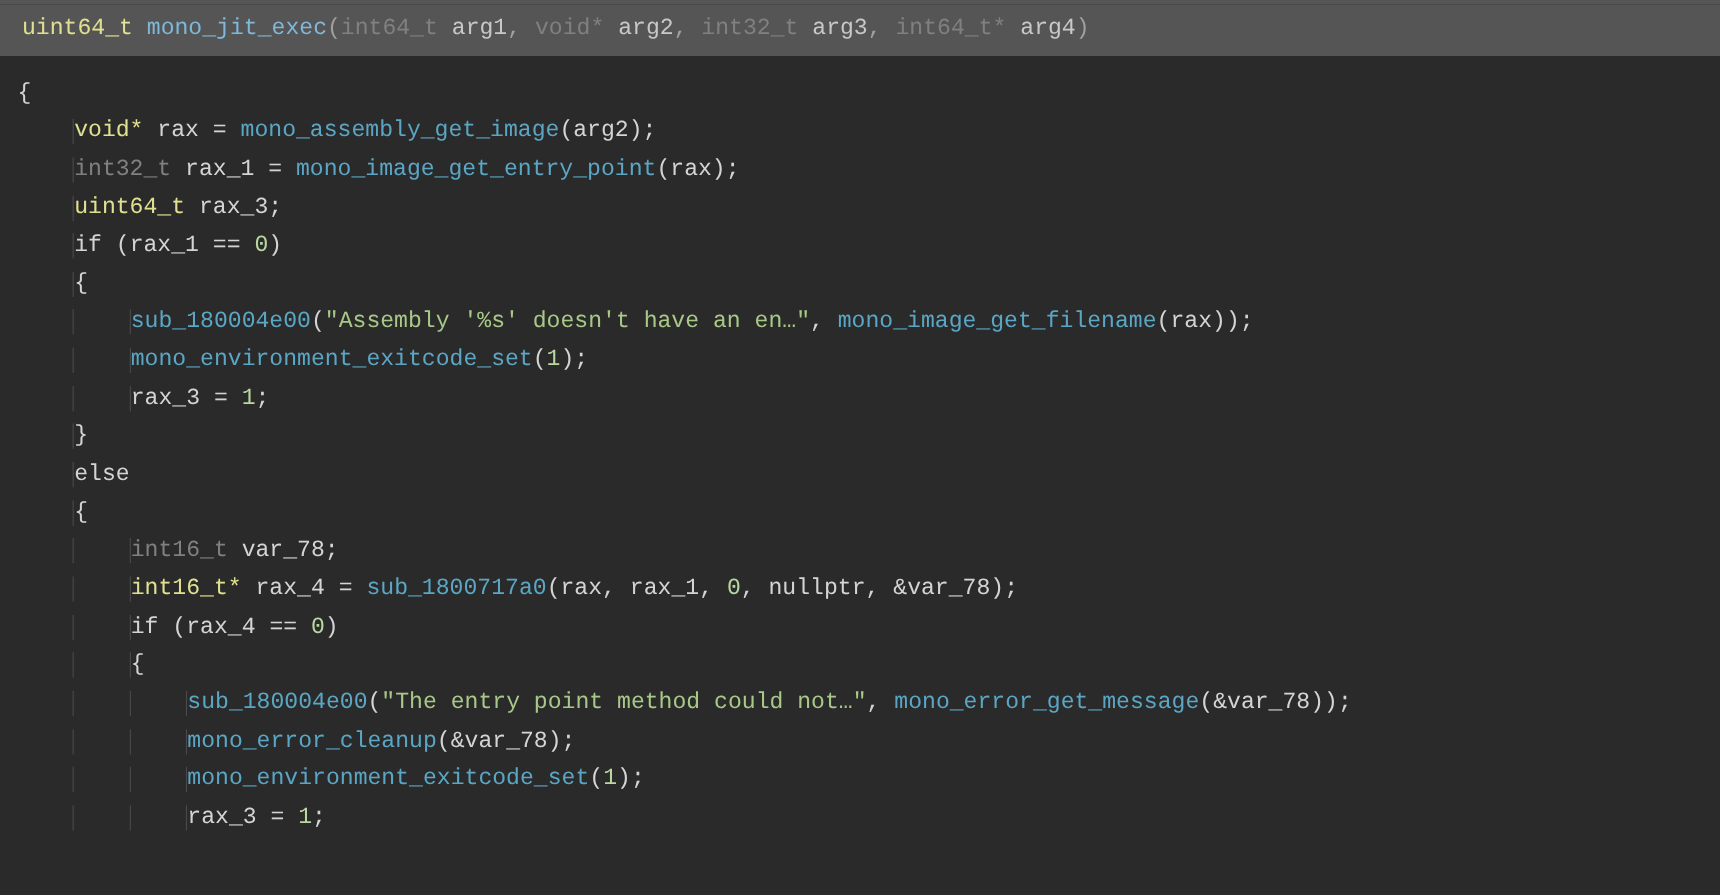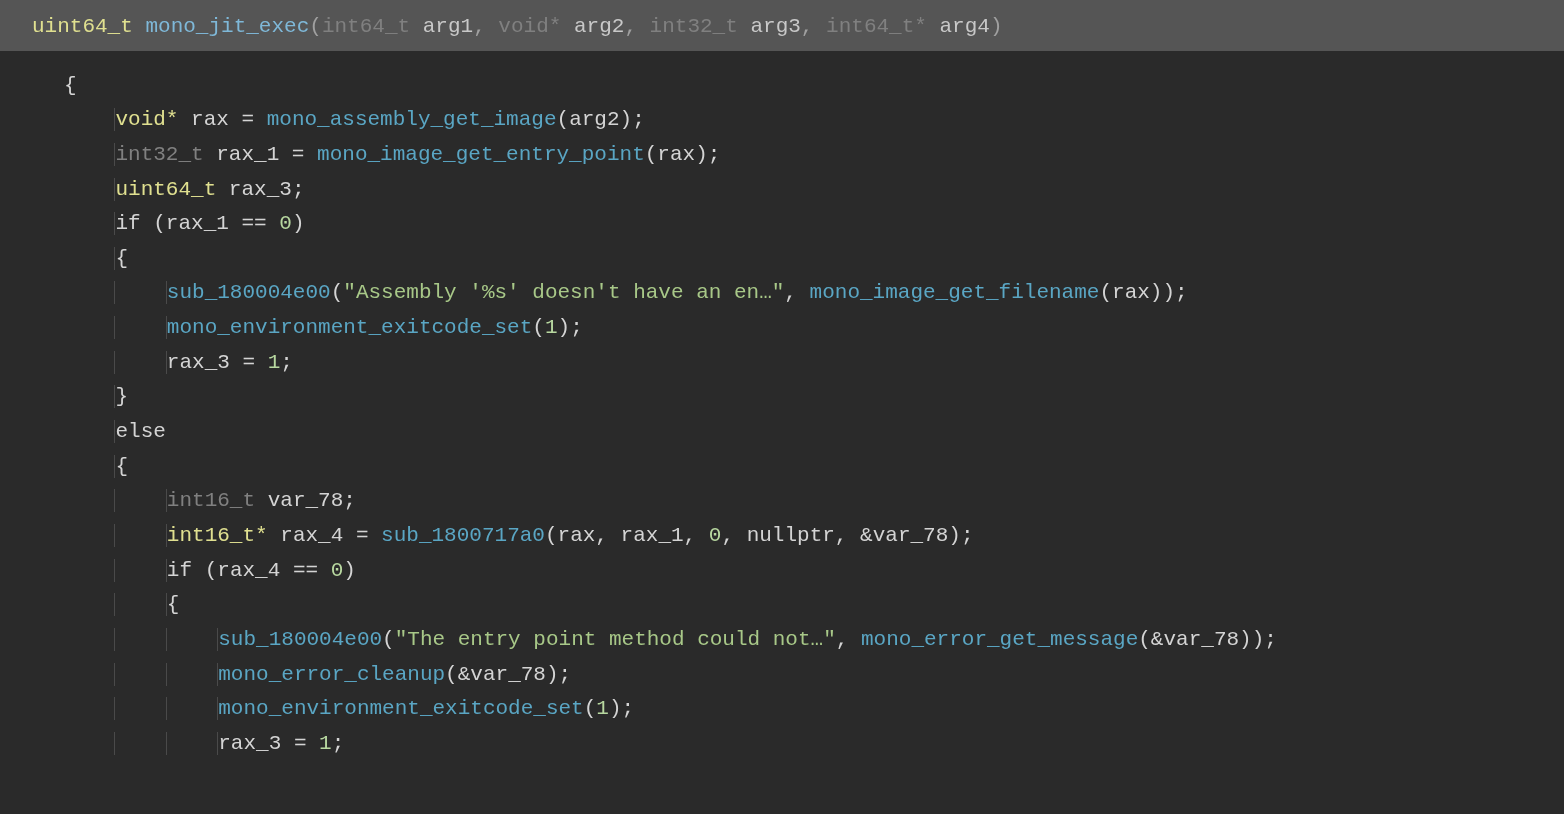--- a/index.html
+++ b/index.html
@@ -10,31 +10,30 @@
   line-height: 1.65;
   color: #d4d4d4;
   overflow-x: auto;
 }
 .top-border {
   height: 4px;
   background: #555;
 }
 .signature-bar {
   background: #555555;
-  padding: 6px 32px;
+  padding: 6px 20px;
   white-space: nowrap;
 }
 .dark-gap {
   height: 18px;
   background: #2a2a2a;
 }
 .code-area {
   padding: 0 20px 20px 16px;
   white-space: pre;
-  margin-left: 48px;
 }
 .indent-bar {
   border-left: 1px solid #4a4a4a;
 }
 .t-type { color: #e0e090; }
 .t-func { color: #7fb8d8; }
 .t-typedim { color: #808080; }
 .t-param { color: #c8c8c8; }
 .t-punct { color: #a0a0a0; }
 .t-call { color: #5aa6c4; }

